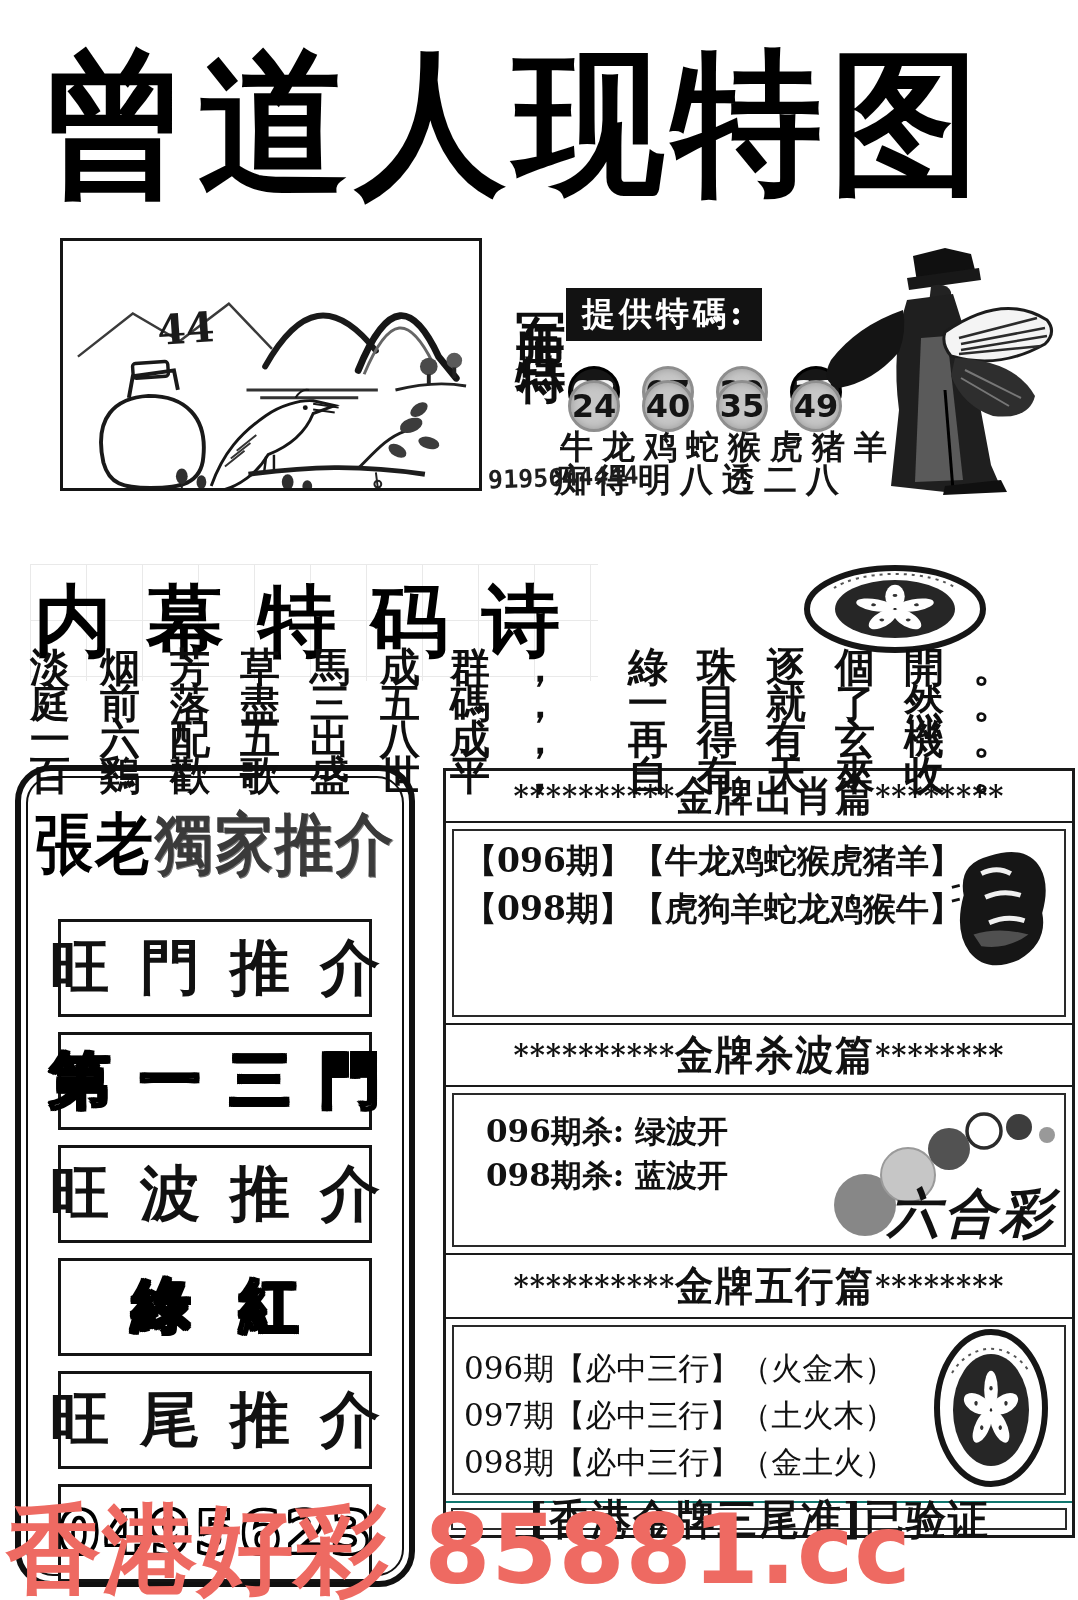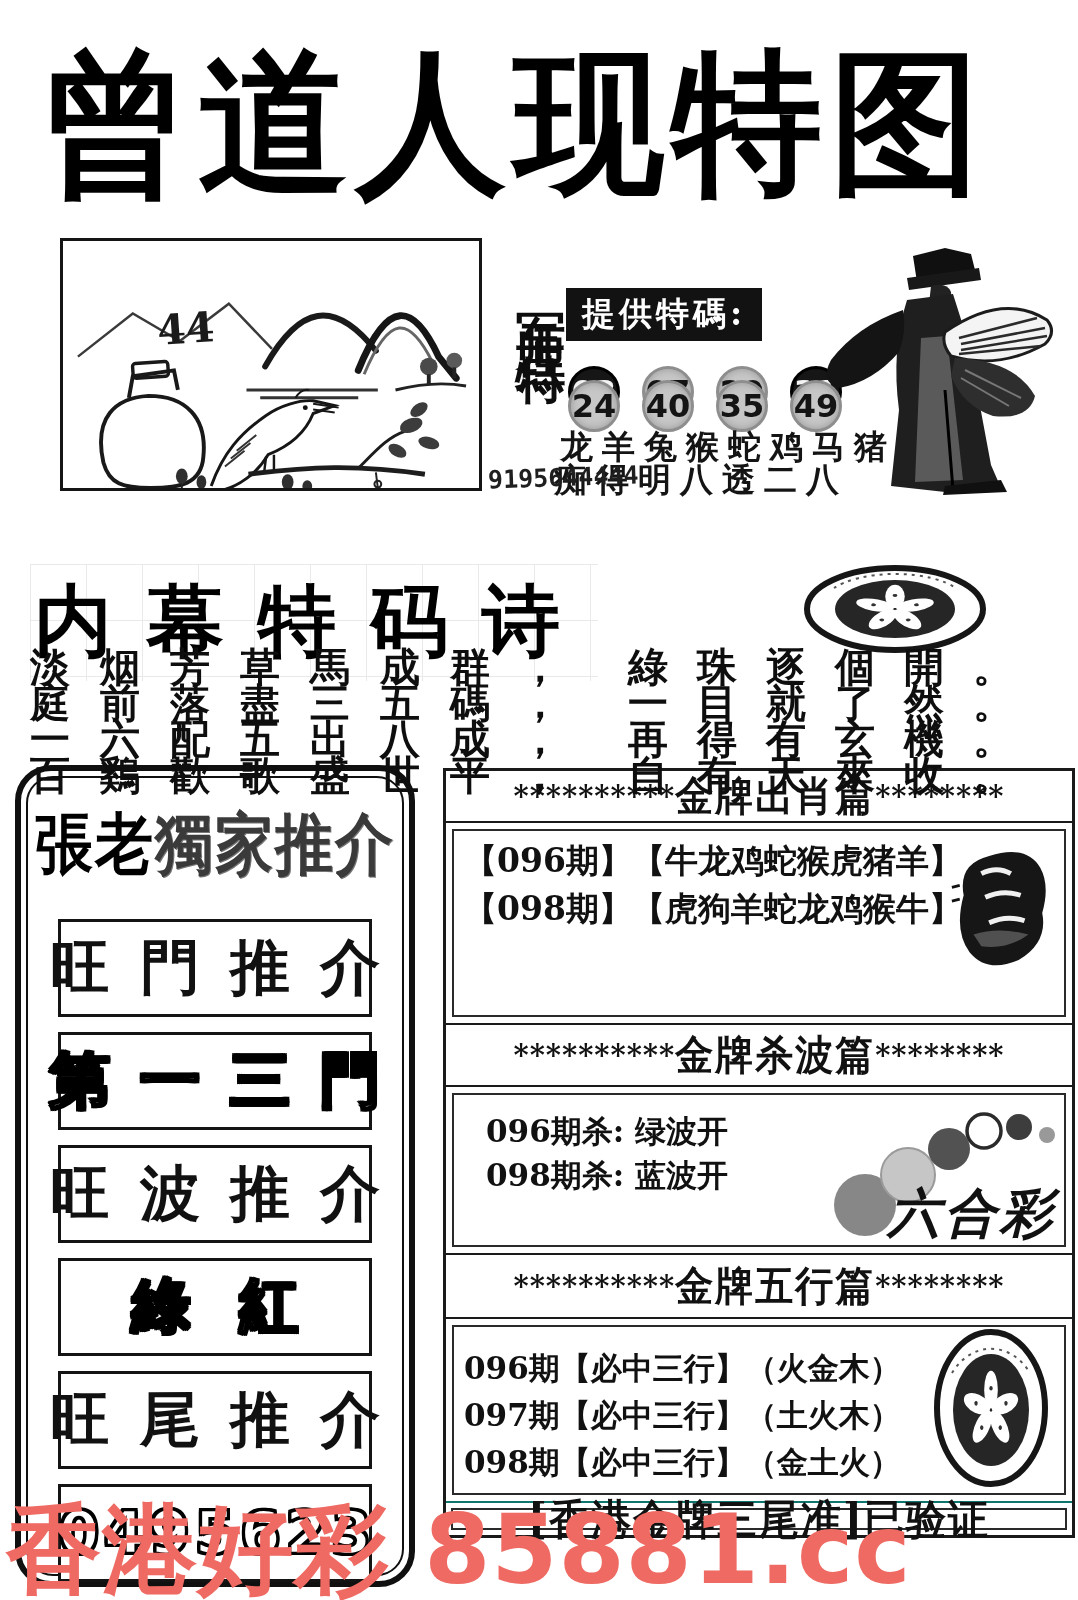--- a/index.html
+++ b/index.html
@@ -73,21 +73,21 @@
   .rp-header .hd{font-size:38px;font-weight:900;letter-spacing:2px;transform:scaleY(1.08);}
   .rp-h1{height:50px;} .rp-h2{height:60px;border-top:2px solid #1a1a1a;} .rp-h3{height:62px;border-top:2px solid #1a1a1a;}
   .rp-content{position:relative;flex:none;}
   .rp-c1{height:200px;} .rp-c2{height:166px;} .rp-c3{height:182px;}
   .rp-content .inset{position:absolute;inset:6px;border:2px solid #2a2a2a;}
   .rp-c1 .rows{position:absolute;left:18px;top:14px;font-size:33px;font-weight:bold;line-height:48px;white-space:nowrap;}
   .rp-c1 .fist{position:absolute;right:18px;top:12px;width:108px;height:145px;}
   .rp-c2 .rows{position:absolute;left:40px;top:22px;font-size:31px;font-weight:bold;line-height:44px;white-space:nowrap;}
   .rp-c2 .balls-art{position:absolute;right:8px;top:4px;width:235px;height:150px;}
   .rp-c2 .brand{position:absolute;right:16px;bottom:4px;font-size:52px;font-weight:700;font-style:italic;letter-spacing:4px;}
-  .rp-c3 .rows{position:absolute;left:18px;top:26px;font-size:31px;font-weight:bold;line-height:47px;white-space:nowrap;}
+  .rp-c3 .rows{position:absolute;left:18px;top:26px;font-size:31px;font-weight:normal;line-height:47px;white-space:nowrap;}
   .rp-c3 .stamp2{position:absolute;right:22px;top:8px;width:118px;height:162px;}
   .rp-footer{flex:1;border-top:2px solid #0f766e;position:relative;}
   .rp-footer .inset{position:absolute;inset:5px;border:2px solid #2a2a2a;display:flex;align-items:center;justify-content:center;}
   .rp-footer .ft{font-size:40px;font-weight:900;letter-spacing:2px;transform:scaleY(1.05);white-space:nowrap;}
 
   
   .red-wm{position:absolute;left:6px;top:1486px;z-index:20;white-space:nowrap;
     font-family:"DejaVu Sans","Liberation Sans",sans-serif;font-weight:900;font-size:97px;letter-spacing:1px;
     transform:scaleX(0.98);transform-origin:left;}
 </style>
@@ -145,21 +145,21 @@
     <div class="ball light">29</div>
     <div class="ball dark">31</div>
   </div>
   <div class="ball-row r2">
     <div class="ball light">24</div>
     <div class="ball light">40</div>
     <div class="ball light">35</div>
     <div class="ball light">49</div>
   </div>
 
-  <div class="tip-line l1">龙羊兔猴蛇鸡马猪</div>
+  <div class="tip-line l1">牛龙鸡蛇猴虎猪羊</div>
   <div class="tip-line l2">痴得明八透二八</div>
   <div class="tips-wm">9195644444</div>
 
   <div class="figure-box">
     <svg viewBox="0 0 272 255">
       <path d="M118,16 L150,8 L176,14 L180,30 L122,42 Z" fill="#101010"></path>
       <path d="M112,38 L184,28 L186,40 L114,50 Z" fill="#181818"></path>
       <path d="M136,46 Q152,42 156,52 Q158,64 150,72 Q138,76 134,64 Z" fill="#222"></path>
       <path d="M138,72 L152,70 L146,96 Z" fill="#161616"></path>
       <path d="M112,60 L158,54 L170,92 L182,150 L196,225 L206,248 L150,252 L96,246 L104,170 Q96,110 112,60 Z" fill="#1f1f1f"></path>

